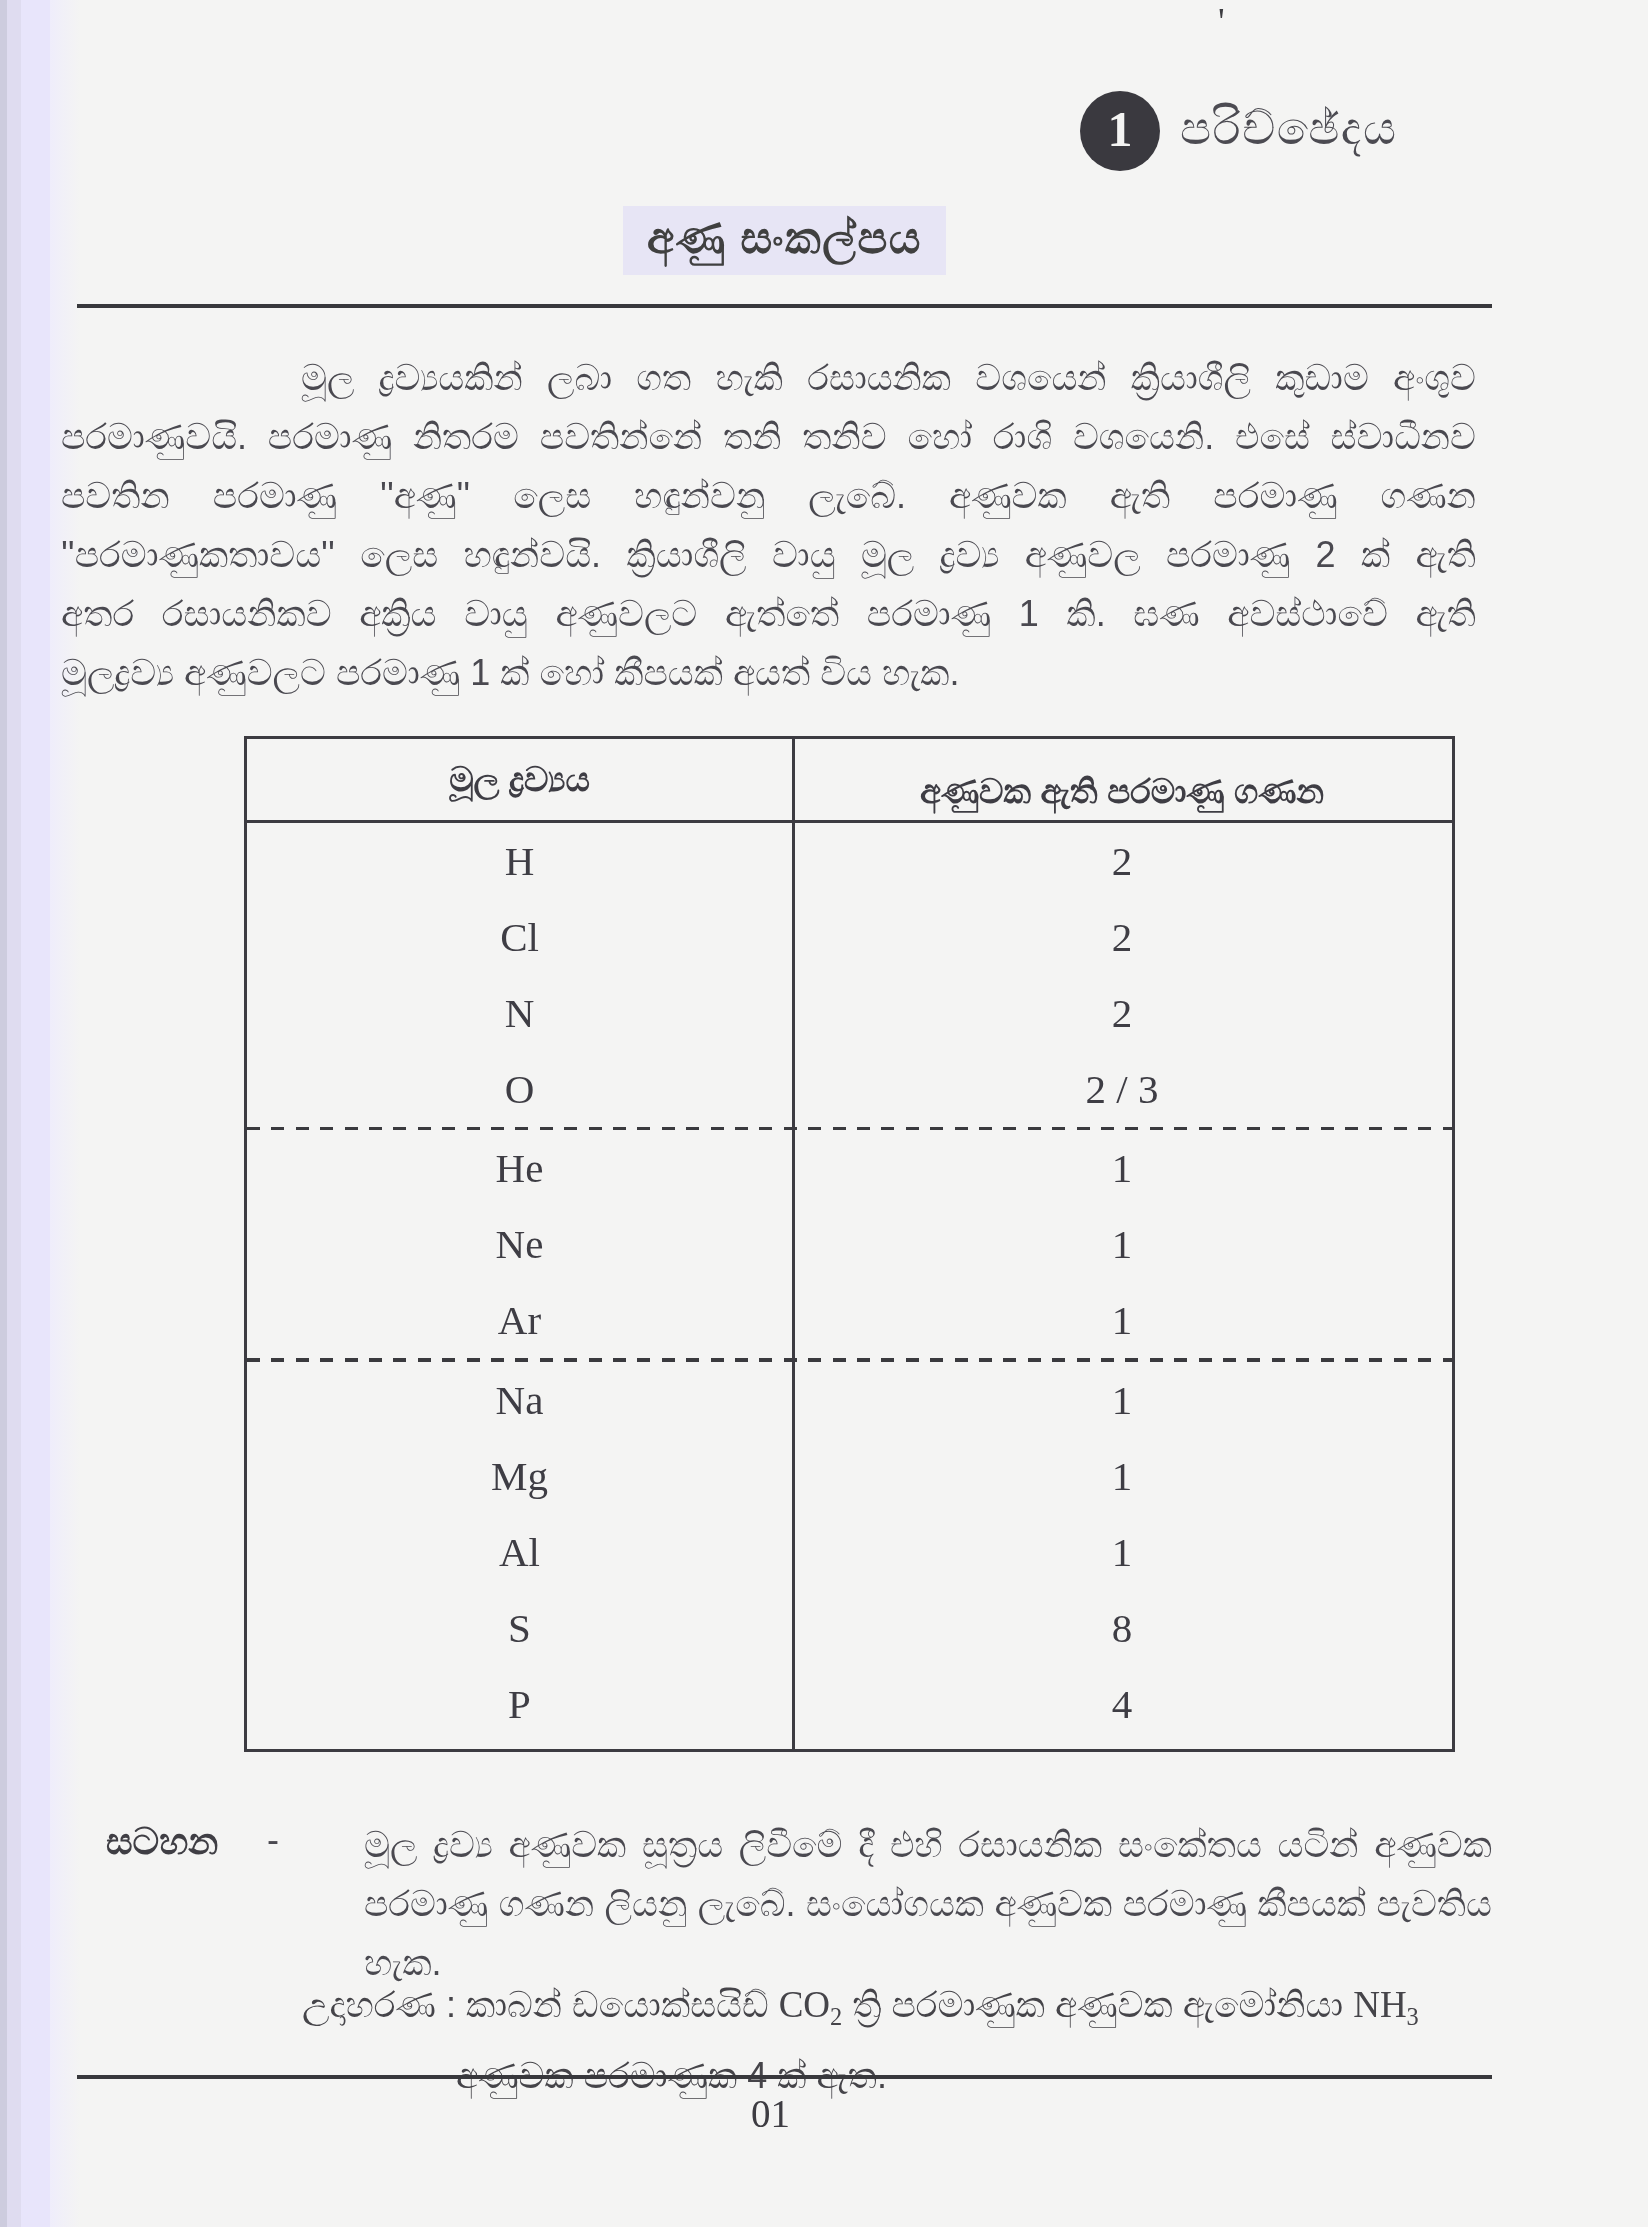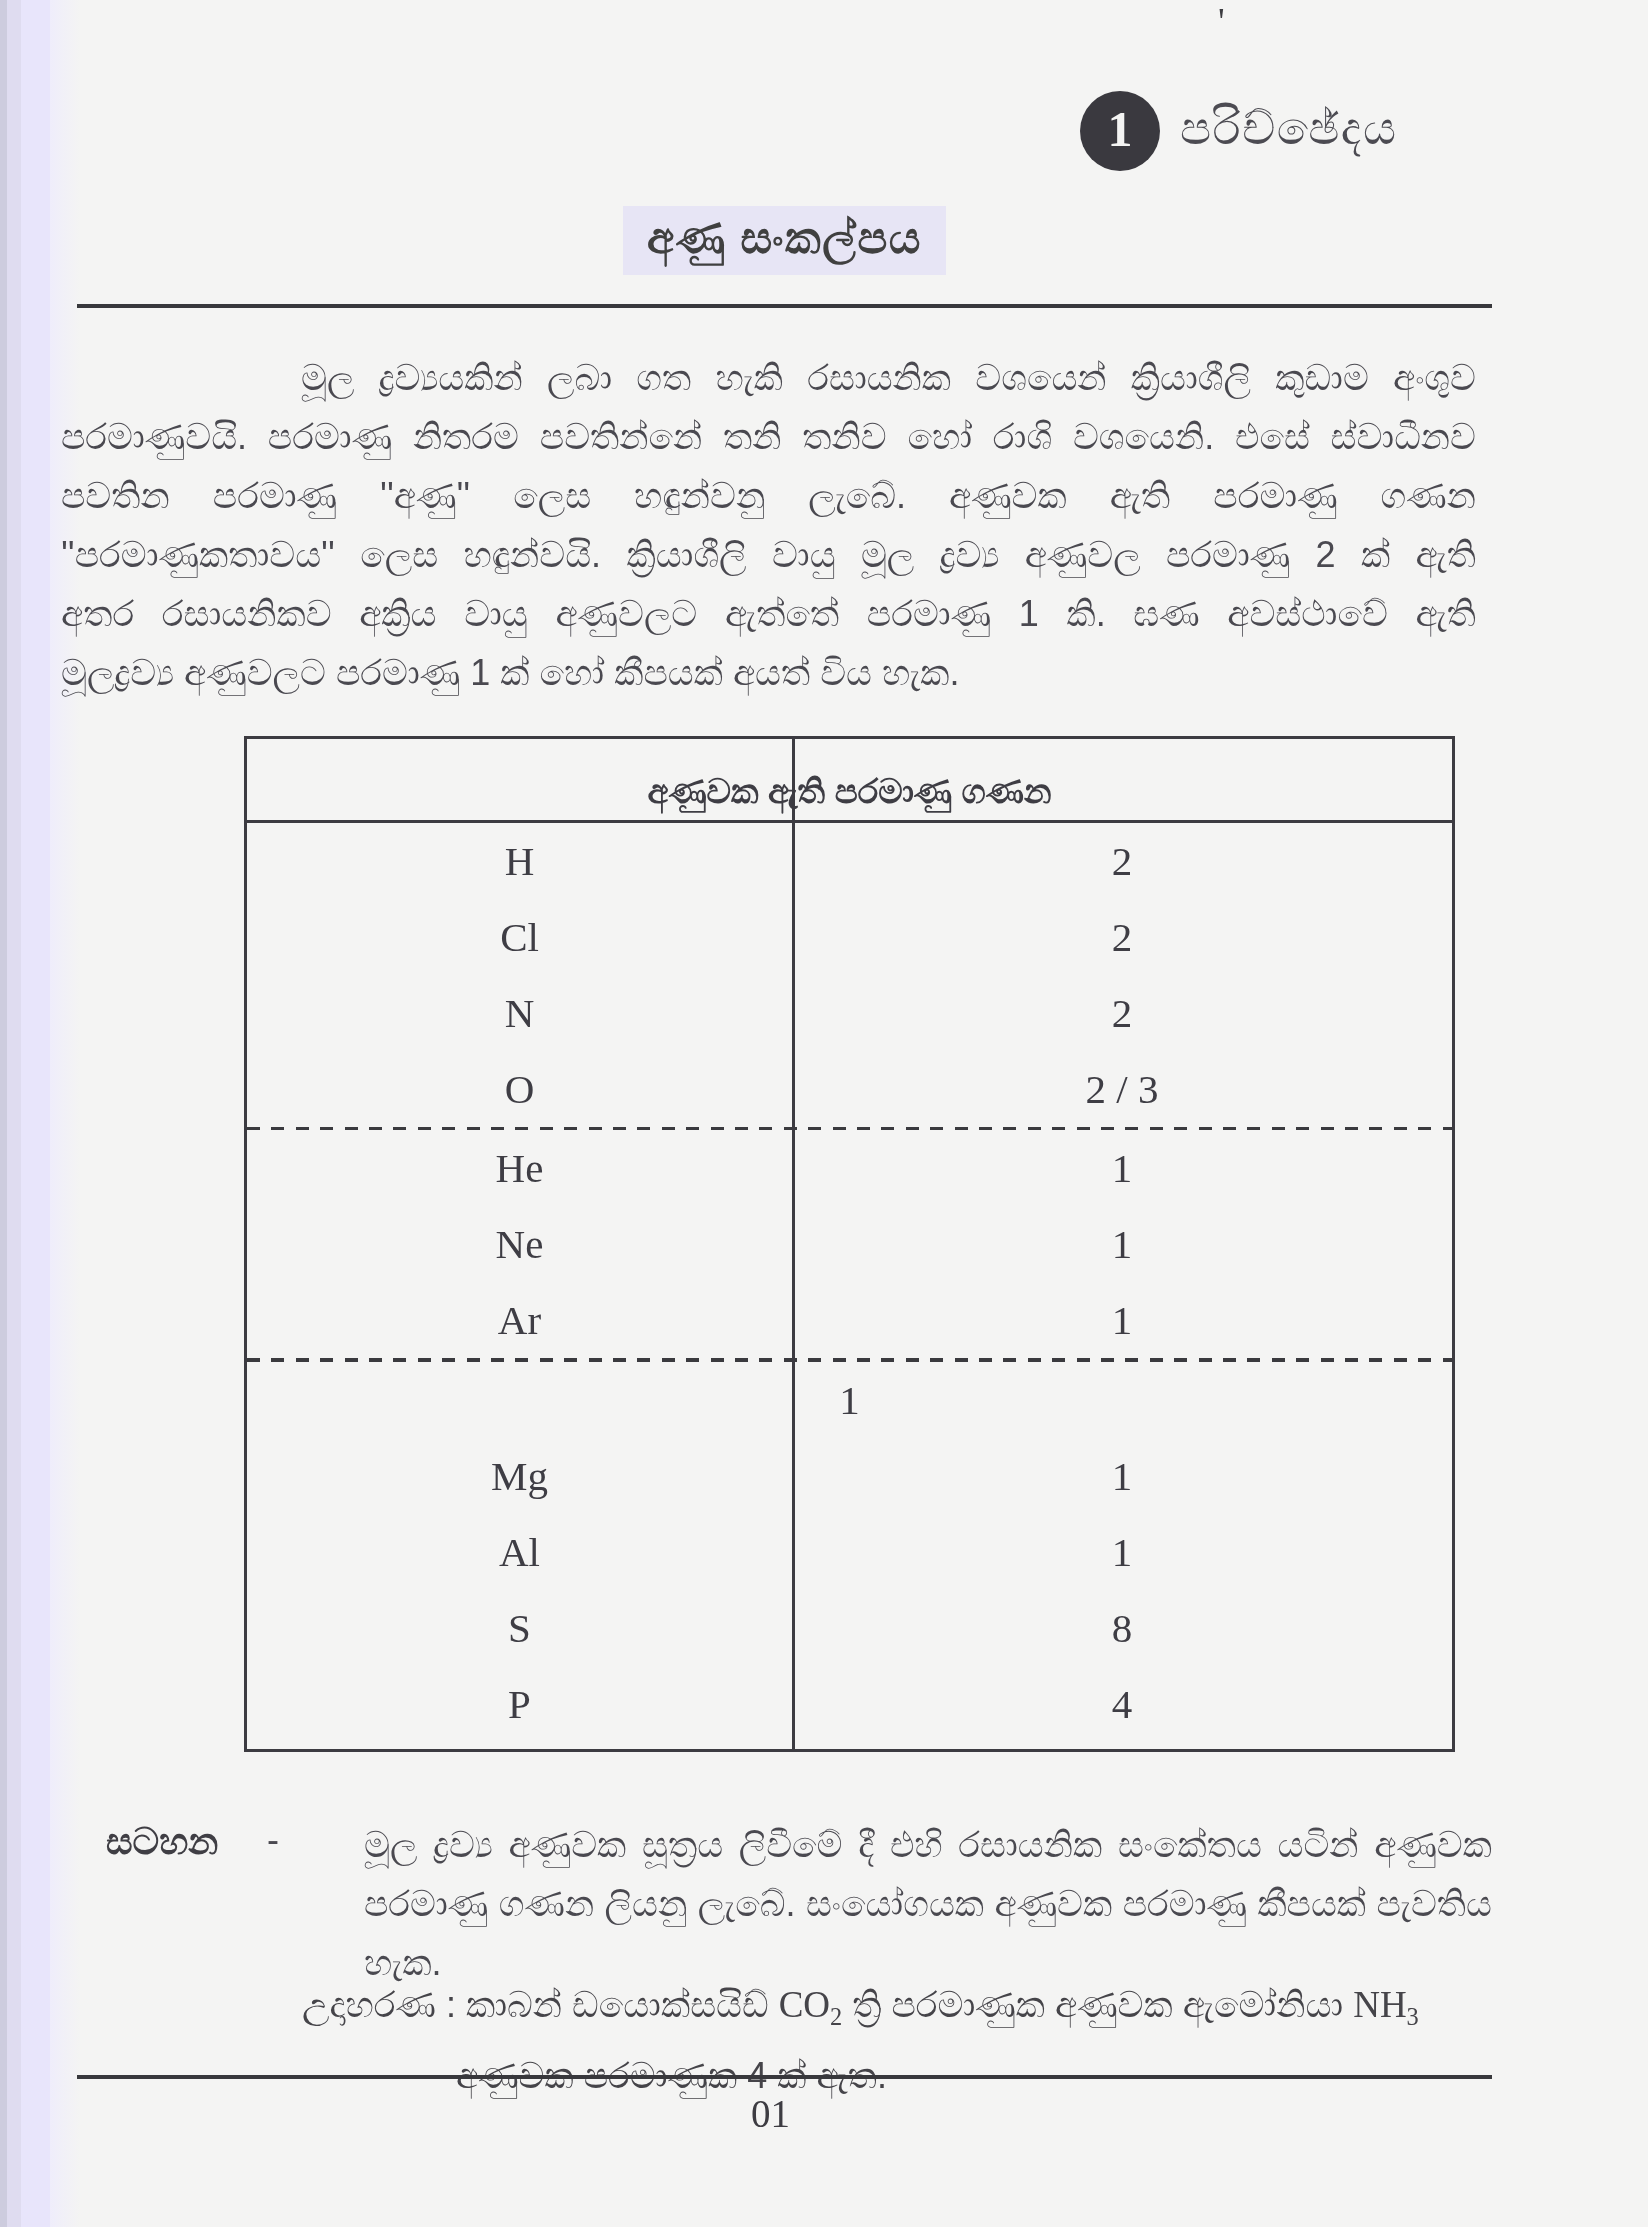--- a/index.html
+++ b/index.html
@@ -111,20 +111,21 @@
     <span class="line">පරමාණුවයි. පරමාණු නිතරම පවතින්නේ තනි තනිව හෝ රාශි වශයෙනි. එසේ ස්වාධීනව</span>
     <span class="line">පවතින පරමාණු ''අණු'' ලෙස හඳුන්වනු ලැබේ. අණුවක ඇති පරමාණු ගණන</span>
     <span class="line">''පරමාණුකතාවය'' ලෙස හඳුන්වයි. ක්‍රියාශීලි වායු මූල ද්‍රව්‍ය අණුවල පරමාණු 2 ක් ඇති</span>
     <span class="line">අතර රසායනිකව අක්‍රිය වායු අණුවලට ඇත්තේ පරමාණු 1 කි. ඝණ අවස්ථාවේ ඇති</span>
     <span class="line last">මූලද්‍රව්‍ය අණුවලට පරමාණු 1 ක් හෝ කීපයක් අයත් විය හැක.</span>
   </div>
 
   <div class="tbl">
     <div class="col-divider"></div>
     <div class="thead">
+      <div class="th1">මූල ද්‍රව්‍යය</div>
       <div class="th2">අණුවක ඇති පරමාණු ගණන</div>
     </div>
 
     <div class="tgroup">
       <div class="trow">
         <div class="sym">H</div>
         <div class="val">2</div>
       </div>
       <div class="trow">
         <div class="sym">Cl</div>
@@ -154,20 +155,21 @@
       <div class="trow">
         <div class="sym">Ar</div>
         <div class="val">1</div>
       </div>
     </div>
 
     <div class="dash-sep"></div>
 
     <div class="tgroup">
       <div class="trow">
+        <div class="sym">Na</div>
         <div class="val">1</div>
       </div>
       <div class="trow">
         <div class="sym">Mg</div>
         <div class="val">1</div>
       </div>
       <div class="trow">
         <div class="sym">Al</div>
         <div class="val">1</div>
       </div>

